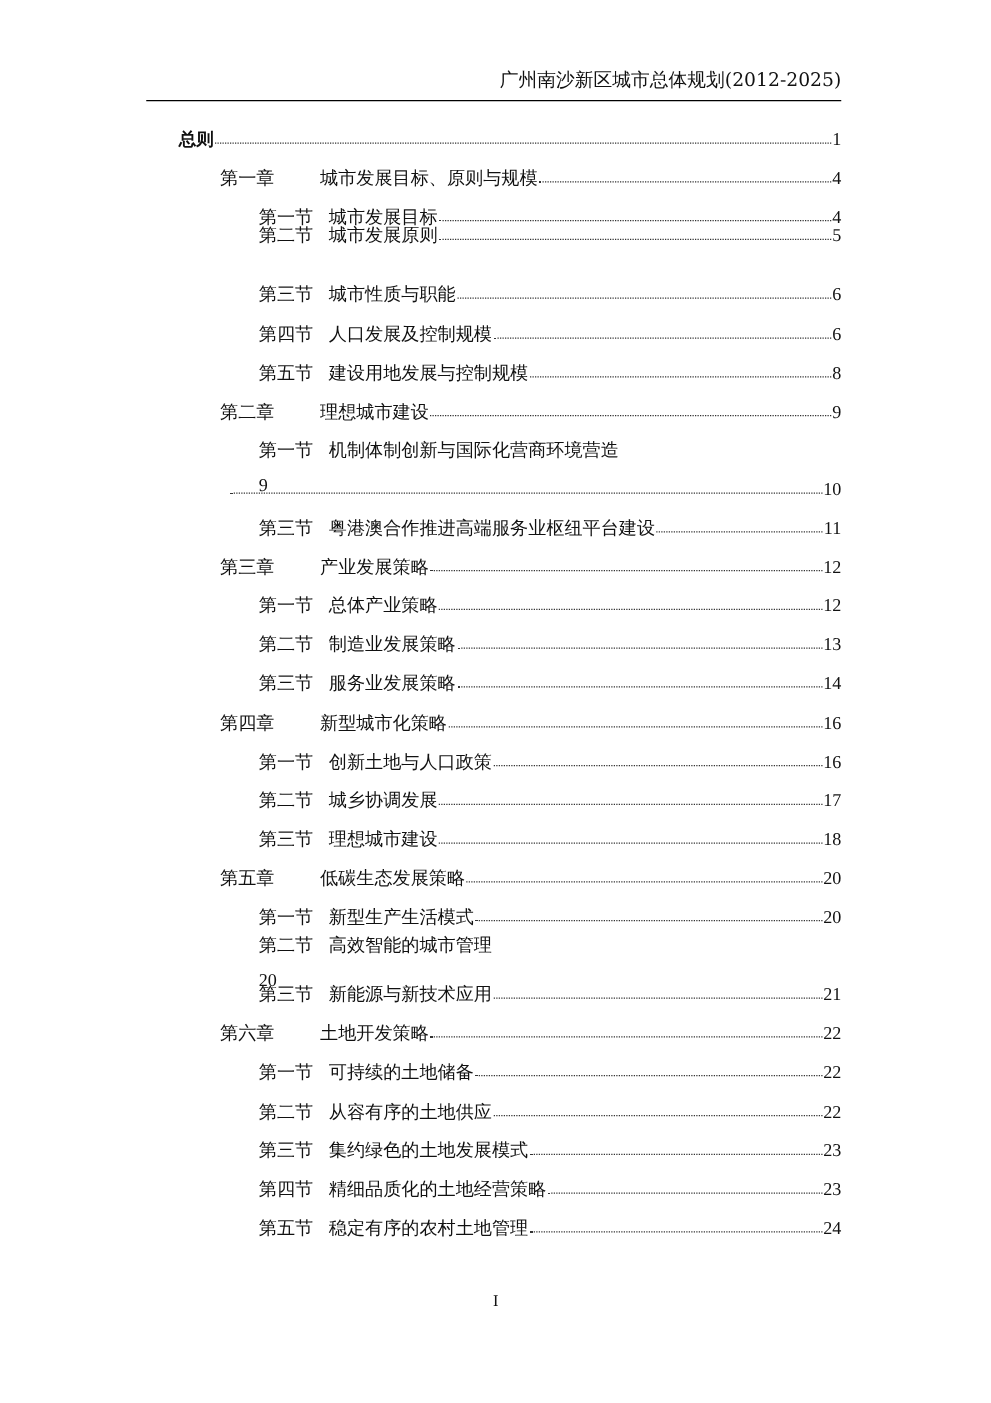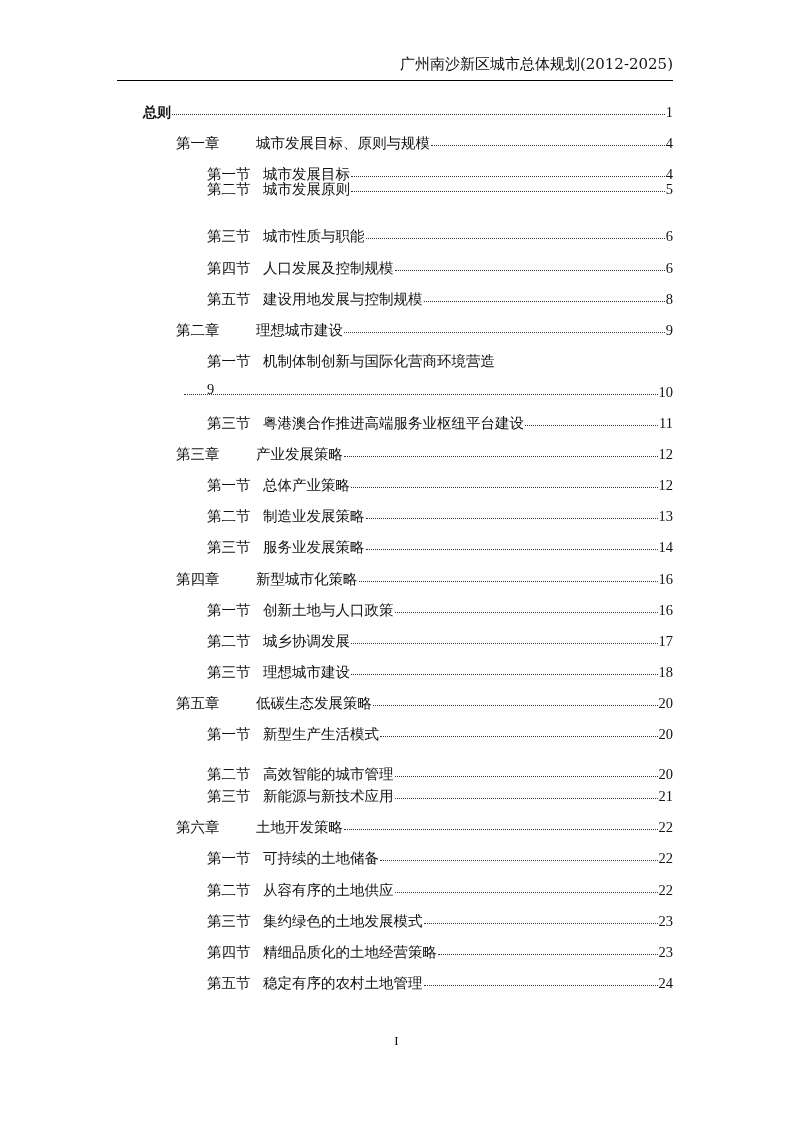--- a/index.html
+++ b/index.html
@@ -126,21 +126,21 @@
     <div class="row lvl1" style="left: 152px; width: 521px; top: 591.9px;">
       <span class="label"><span class="chap-no">第五章</span><span>低碳生态发展策略</span></span>
       <span class="leader"></span>
       <span class="page">20</span>
     </div>
     <div class="row lvl2" style="left: 183px; width: 490px; top: 623px;">
       <span class="label"><span class="sec-no">第一节</span><span>新型生产生活模式</span></span>
       <span class="leader"></span>
       <span class="page">20</span>
     </div>
-    <div class="row lvl2" style="left: 183px; width: 490px; top: 663px;">
+    <div class="row lvl2" style="left: 183px; width: 490px; top: 646px; flex-direction: column;">
       <span class="label"><span class="sec-no">第二节</span><span>高效智能的城市管理</span></span>
       <span class="leader"></span>
       <span class="page">20</span>
     </div>
     <div class="row lvl2" style="left: 183px; width: 490px; top: 685.2px;">
       <span class="label"><span class="sec-no">第三节</span><span>新能源与新技术应用</span></span>
       <span class="leader"></span>
       <span class="page">21</span>
     </div>
     <div class="row lvl1" style="left: 152px; width: 521px; top: 716.3px;">

